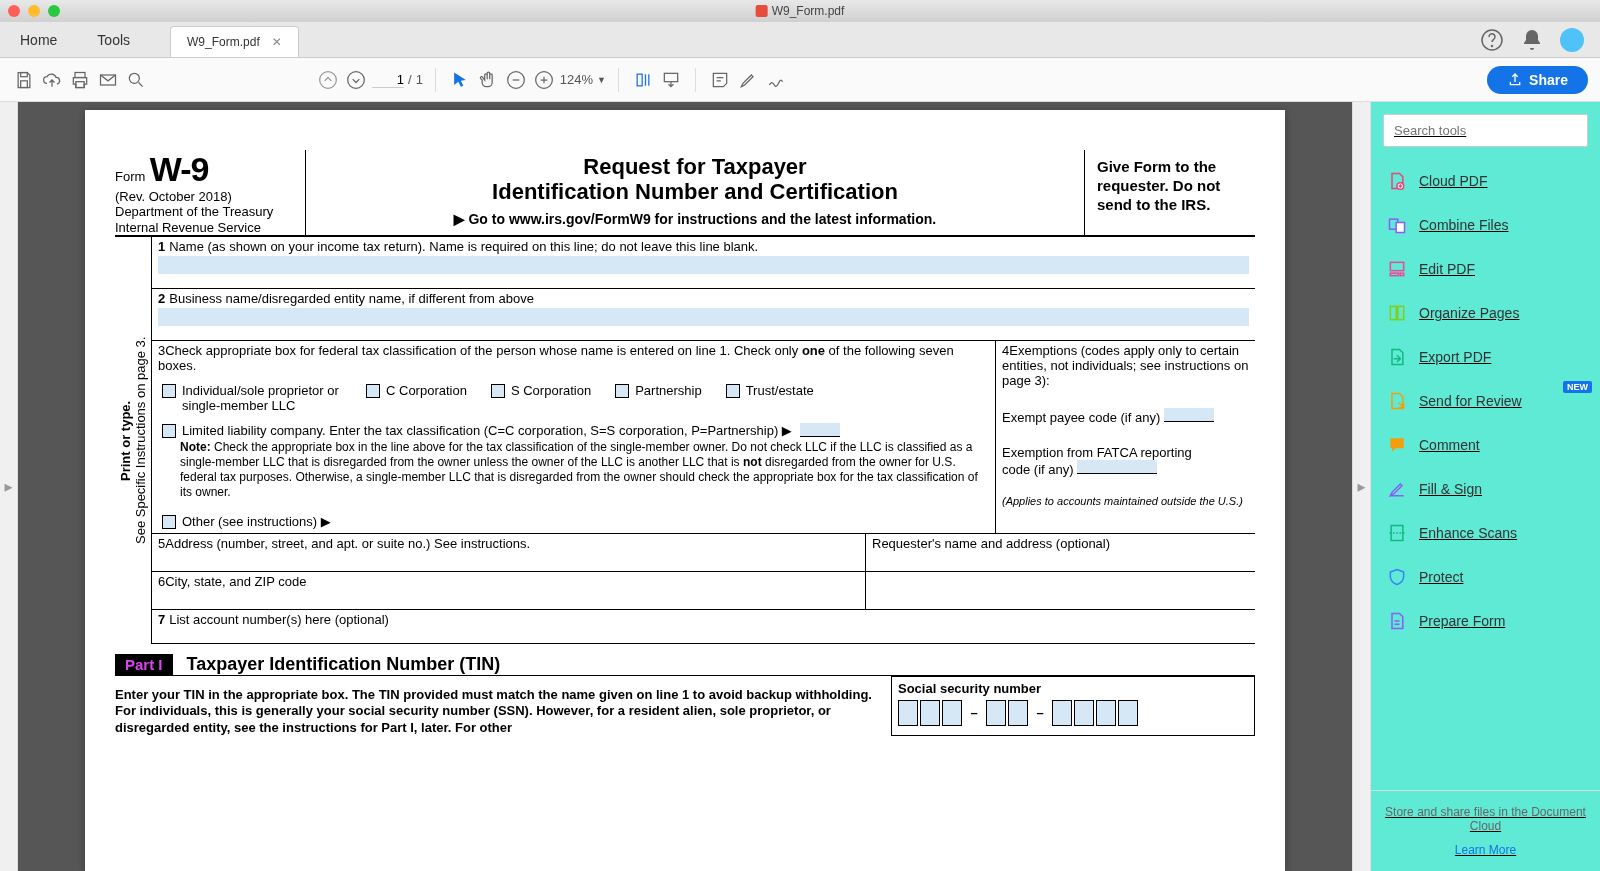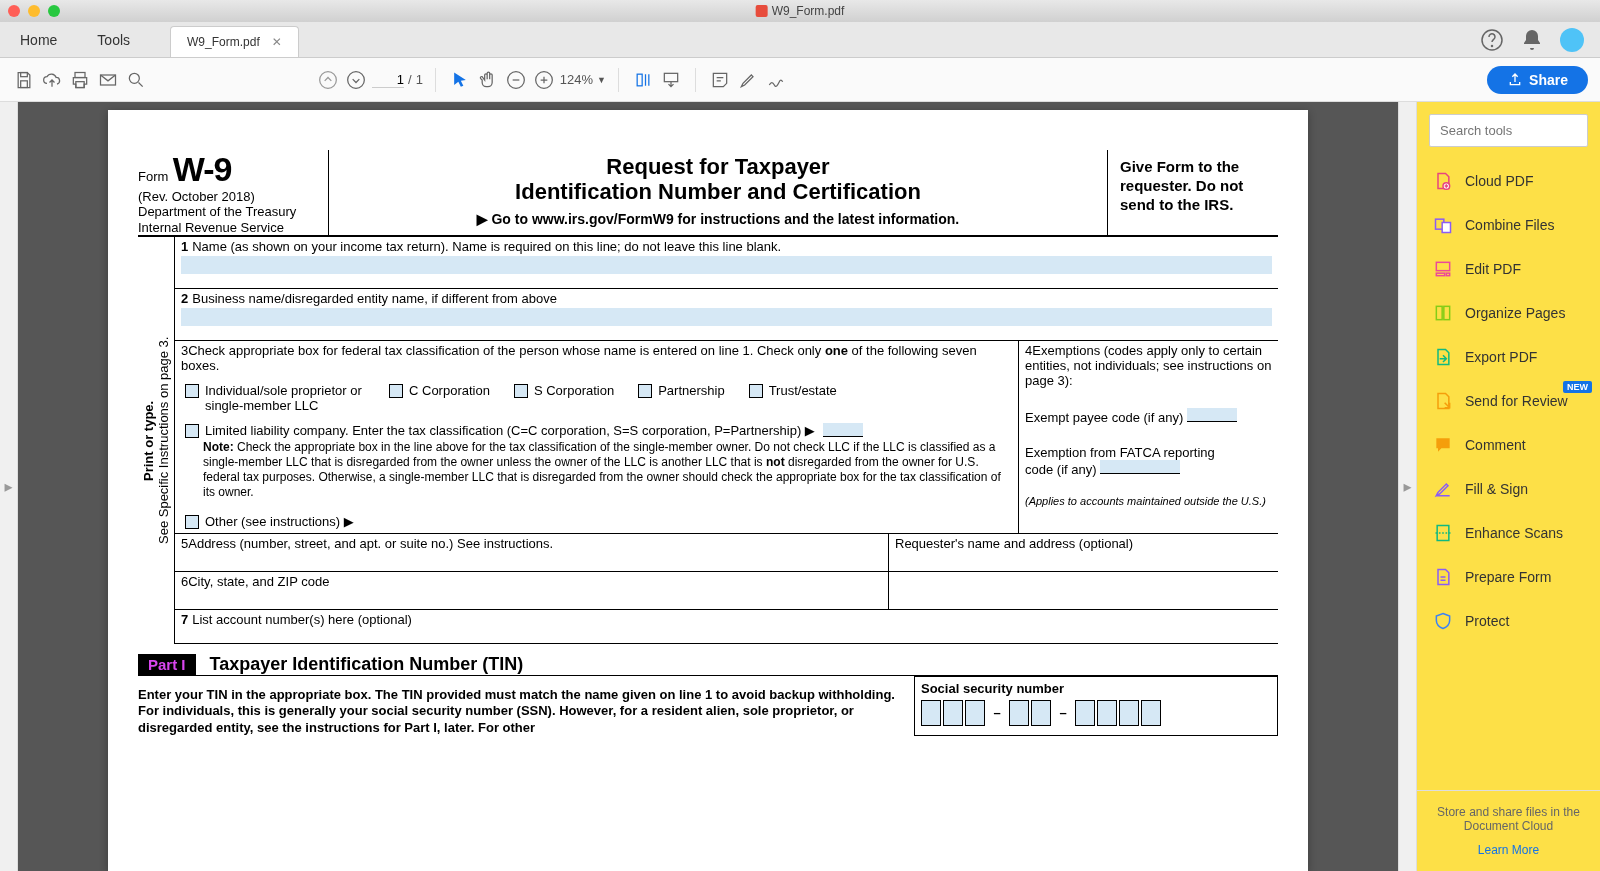--- a/index.html
+++ b/index.html
@@ -30,21 +30,21 @@
 .pagenum input{width:32px;text-align:right;border:none;background:transparent;font-size:13px;border-bottom:1px solid #ccc;}
 .zoom{font-size:13px;color:#555;display:flex;align-items:center;gap:4px;}
 .share-btn{margin-left:auto;background:#1473e6;color:#fff;border:none;border-radius:16px;padding:6px 20px;font-size:14px;font-weight:600;display:flex;align-items:center;gap:6px;cursor:pointer;}
 
 
 .main{display:flex;height:769px;}
 .sidebar-collapsed{width:18px;background:#f0f0f0;border-right:1px solid #ddd;display:flex;align-items:center;justify-content:center;color:#999;cursor:pointer;}
 .docarea{flex:1;background:#565656;display:flex;justify-content:center;overflow:hidden;position:relative;}
 .page{background:#fff;width:1200px;margin-top:8px;padding:40px 30px 0 30px;box-shadow:0 2px 8px rgba(0,0,0,.3);position:relative;}
 .rightpanel-collapse{width:18px;background:#f0f0f0;border-left:1px solid #ddd;display:flex;align-items:center;justify-content:center;color:#999;cursor:pointer;}
-.rightpanel{width:184px;background:#fde047;border-left:1px solid #ddd;display:flex;flex-direction:column;}
+.rightpanel{width:230px;background:#5eead4;border-left:1px solid #ddd;display:flex;flex-direction:column;text-decoration:underline;}
 .search-tools{margin:12px;padding:8px 10px;border:1px solid #ccc;border-radius:2px;font-size:13px;color:#999;}
 .tool-list{display:flex;flex-direction:column;}
 .tool-item{display:flex;align-items:center;gap:12px;padding:12px 16px;font-size:14px;color:#333;cursor:pointer;position:relative;}
 .tool-icon{width:20px;height:20px;flex-shrink:0;}
 .new-badge{position:absolute;right:8px;top:2px;background:#1473e6;color:#fff;font-size:9px;font-weight:700;padding:1px 4px;border-radius:2px;}
 .rightpanel-footer{margin-top:auto;border-top:1px solid #ddd;padding:14px;text-align:center;font-size:12px;color:#666;}
 .learn-more{color:#1473e6;cursor:pointer;margin-top:10px;display:block;}
 
 
 .form-header{display:flex;border-bottom:2px solid #000;}
@@ -418,31 +418,31 @@
           <span>Fill &amp; Sign</span>
         </div>
       <div class="tool-item">
           <svg class="tool-icon" viewBox="0 0 24 24" fill="none" stroke="#10b981" stroke-width="1.8">
             <rect x="5" y="3" width="14" height="18"></rect>
             <path d="M3 12h18" stroke-dasharray="2 2"></path>
           </svg>
           <span>Enhance Scans</span>
         </div>
       <div class="tool-item">
+          <svg class="tool-icon" viewBox="0 0 24 24" fill="none" stroke="#3b82f6" stroke-width="1.8">
+            <path d="M12 3l8 3v5c0 5-3 8-8 10-5-2-8-5-8-10V6z"></path>
+          </svg>
+          <span>Protect</span>
+        </div>
+      <div class="tool-item">
           <svg class="tool-icon" viewBox="0 0 24 24" fill="none" stroke="#8b5cf6" stroke-width="1.8">
             <path d="M6 3h9l4 4v14H6z"></path>
             <path d="M9 12h6M9 16h6"></path>
           </svg>
           <span>Prepare Form</span>
         </div>
-      <div class="tool-item">
-          <svg class="tool-icon" viewBox="0 0 24 24" fill="none" stroke="#3b82f6" stroke-width="1.8">
-            <path d="M12 3l8 3v5c0 5-3 8-8 10-5-2-8-5-8-10V6z"></path>
-          </svg>
-          <span>Protect</span>
-        </div>
     </div>
     <div class="rightpanel-footer">
       <div>Store and share files in the Document Cloud</div>
       <span class="learn-more">Learn More</span>
     </div>
   </div>
 </div>
 
 </body></html>

